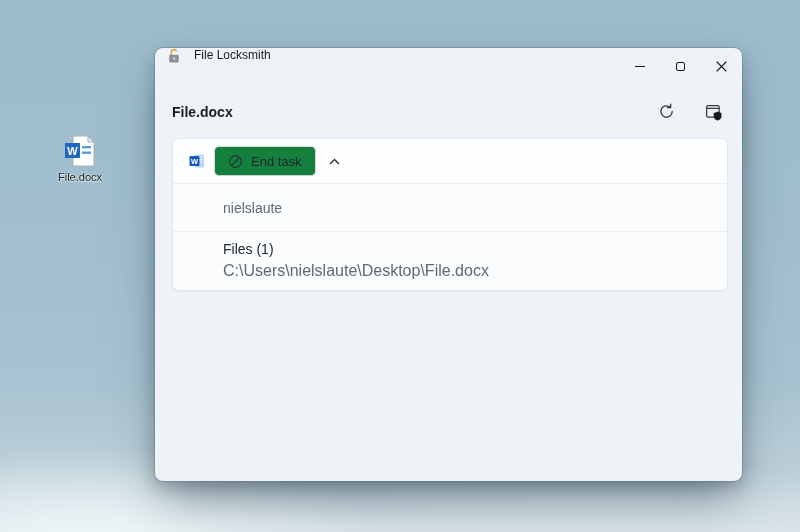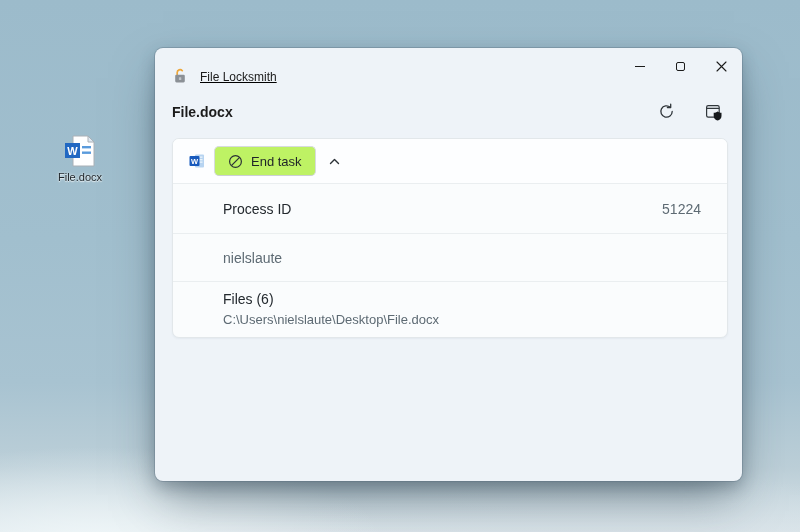--- a/index.html
+++ b/index.html
@@ -25,21 +25,21 @@
   }
 
   
   .window {
     position:absolute; left:155px; top:48px; width:587px; height:433px;
     background:#eef3f8; border-radius:8px;
     box-shadow:0 0 0 1px rgba(90,110,125,.35), 0 22px 45px -8px rgba(35,55,70,.5), 0 6px 16px rgba(35,55,70,.28);
     overflow:hidden;
   }
 
-  .titlebar { height:36px; display:flex; align-items:flex-end; padding-left:17px;text-decoration:underline; }
+  .titlebar { height:36px; display:flex; align-items:flex-start; padding-left:11px; }
   .titlebar .app-icon { width:16px; height:16px; margin-right:12px; flex:none; }
   .titlebar .title { font-size:12px; color:#1b1b1b; flex:1; }
   .caption-btn { width:41px; height:36px; display:flex; align-items:center; justify-content:center; cursor:default; }
   .min-glyph { width:10px; height:1px; background:#1b1b1b; display:block; }
   .max-glyph { width:9px; height:9px; border:1px solid #1b1b1b; border-radius:2px; display:block; }
 
   .header-row { display:flex; align-items:center; padding:13px 13px 0 17px; height:42px; }
   .file-title { font-size:14px; font-weight:bold; color:#1b1b1b; flex:1; }
   .icon-btn { width:30px; height:28px; display:flex; align-items:center; justify-content:center; }
   .icon-btn + .icon-btn { margin-left:18px; }
@@ -53,40 +53,40 @@
     box-shadow:0 1px 2px rgba(60,80,95,.06);
   }
   .card-header {
     height:44px; background:#fdfeff;
     display:flex; align-items:center; padding:0 11px 0 16px;
   }
   .card-header .proc-icon { width:16px; height:16px; margin-right:9px; flex:none; }
   .proc-name { font-size:14px; color:#242a2f; flex:1; letter-spacing:.2px; }
   .end-task-btn {
     height:30px; padding:0 13px; display:flex; align-items:center; gap:8px;
-    background:#bef264; border:1px solid #d7dbde; border-bottom-color:#cbd0d3;
+    background:#15803d; border:1px solid #d7dbde; border-bottom-color:#cbd0d3;
     border-radius:5px; font-size:13px; color:#1f2328; cursor:default;
   }
   .chevron-btn { width:30px; height:30px; display:flex; align-items:center; justify-content:center; margin-left:4px; }
 
   .row {
     border-top:1px solid #eaeef0;
     display:flex; align-items:center;
     padding:0 26px 0 50px;
   }
   .row.r1 { height:50px; } .row.r2 { height:48px; }
   .row .lbl { font-size:14px; color:#23292e; flex:1; }
   .row .val { font-size:14px; color:#5d6a73; }
   .row-files {
     border-top:1px solid #eaeef0;
     padding:9px 26px 10px 50px;
     display:flex; flex-direction:column; gap:5px;
   }
   .row-files .lbl { font-size:14px; color:#23292e; }
-  .row-files .path { font-size:13px; color:#5d6a73; }
+  .row-files .path { font-size:16px; color:#5d6a73; }
 
   svg { display:block; }
 </style>
 </head>
 <body>
 
 <div class="desktop-icon">
   <div class="glyph">
     <svg width="34" height="34" viewBox="0 0 34 34">
       <path d="M10 2 h15 l6 6 v24 h-21 z" fill="#ffffff" stroke="#a9b0b6" stroke-width="1"></path>
@@ -161,28 +161,24 @@
         </svg>
         <span>End task</span>
       </button>
       <span class="chevron-btn">
         <svg width="13" height="13" viewBox="0 0 13 13">
           <polyline points="2.5,8.5 6.5,4.5 10.5,8.5" fill="none" stroke="#2b3136" stroke-width="1.4" stroke-linecap="round" stroke-linejoin="round"></polyline>
         </svg>
       </span>
     </div>
 
-    <div class="row r1">
-      <span class="lbl">Process ID</span>
-      <span class="val">51224</span>
-    </div>
 
     <div class="row r2">
       <span class="val">nielslaute</span>
     </div>
 
     <div class="row-files">
-      <span class="lbl">Files (6)</span>
+      <span class="lbl">Files (1)</span>
       <span class="path">C:\Users\nielslaute\Desktop\File.docx</span>
     </div>
 
   </div>
 </div>
 
 </body></html>

